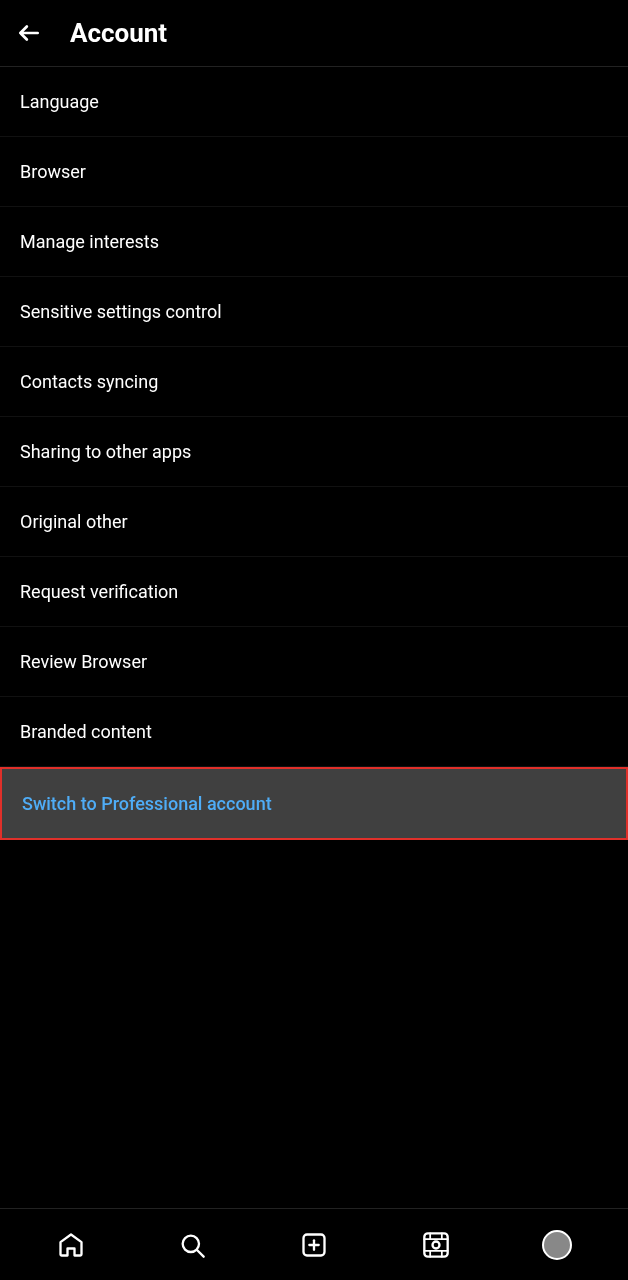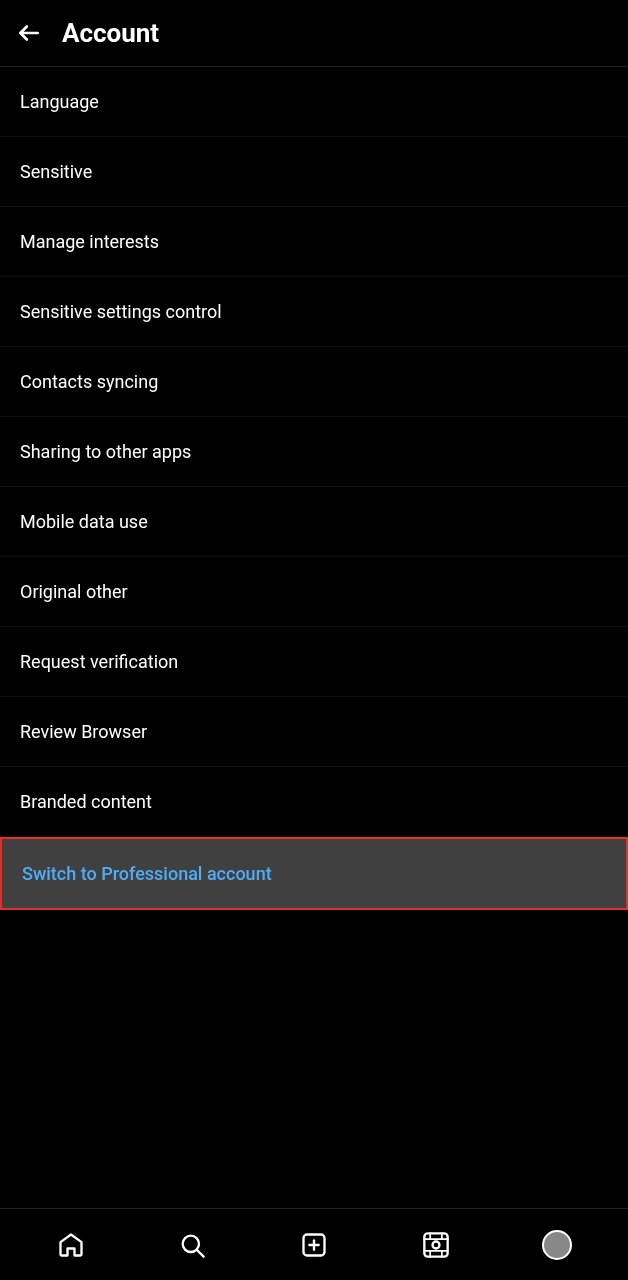--- a/index.html
+++ b/index.html
@@ -15,20 +15,21 @@
       flex-direction: column;
     }
 
     
     .header {
       display: flex;
       align-items: center;
       padding: 18px 20px 18px 16px;
       background: #000000;
       border-bottom: 1px solid #222;
+      gap: 8px;
     }
 
     .back-btn {
       margin-right: 20px;
       cursor: pointer;
       display: flex;
       align-items: center;
     }
 
     .back-btn svg {
@@ -125,43 +126,40 @@
   <span class="header-title">Account</span>
 </div>
 
 <div class="menu-list">
 
   <div class="menu-item">
     <span>Language</span>
   </div>
 
   <div class="menu-item">
-    <span>Sensitive</span>
+    <span>Browser</span>
   </div>
 
 
   <div class="menu-item">
     <span>Manage interests</span>
   </div>
 
   <div class="menu-item">
     <span>Sensitive settings control</span>
   </div>
 
   <div class="menu-item">
     <span>Contacts syncing</span>
   </div>
 
   <div class="menu-item">
     <span>Sharing to other apps</span>
   </div>
 
-  <div class="menu-item">
-    <span>Mobile data use</span>
-  </div>
 
   <div class="menu-item">
     <span>Original other</span>
   </div>
 
   <div class="menu-item">
     <span>Request verification</span>
   </div>
 
   <div class="menu-item">

